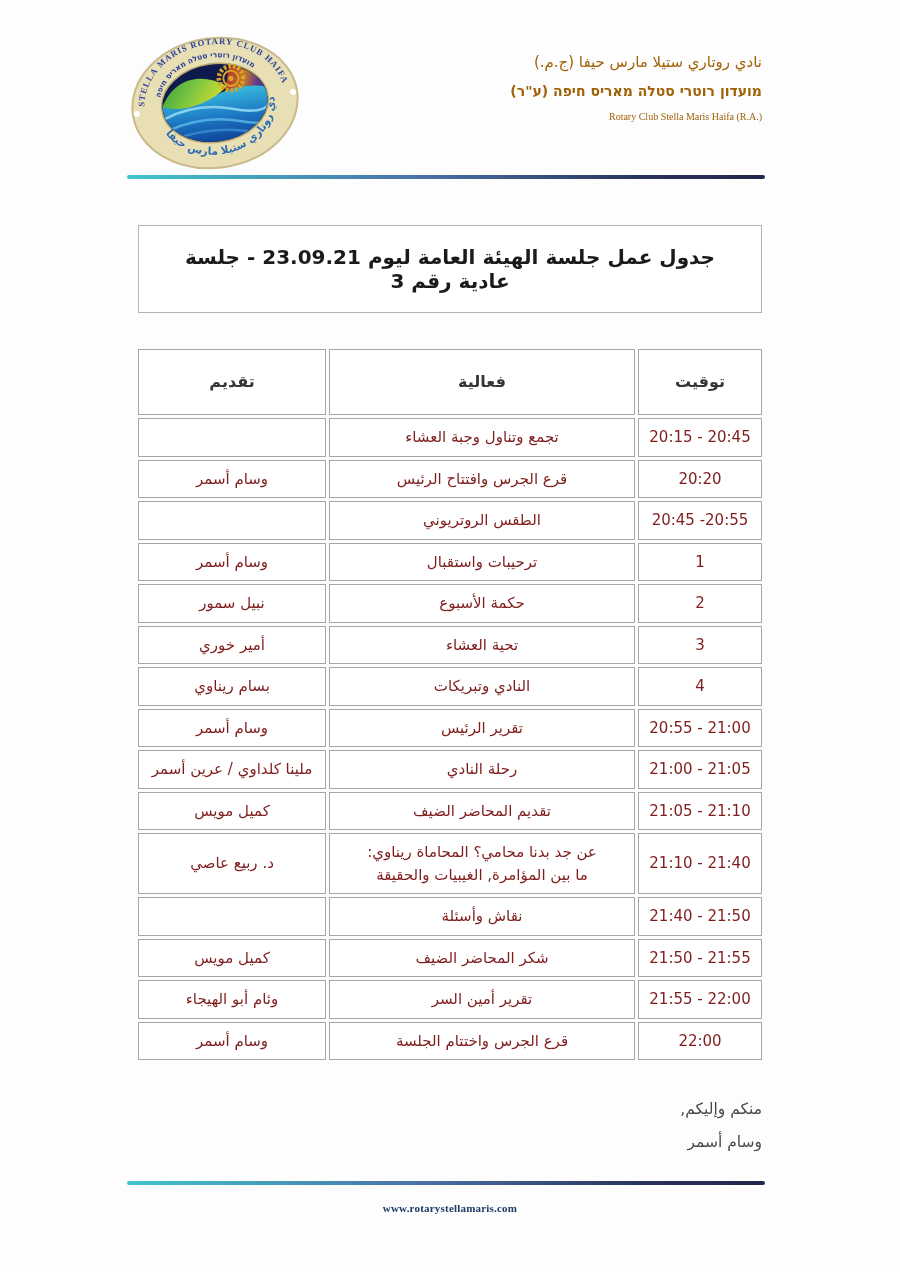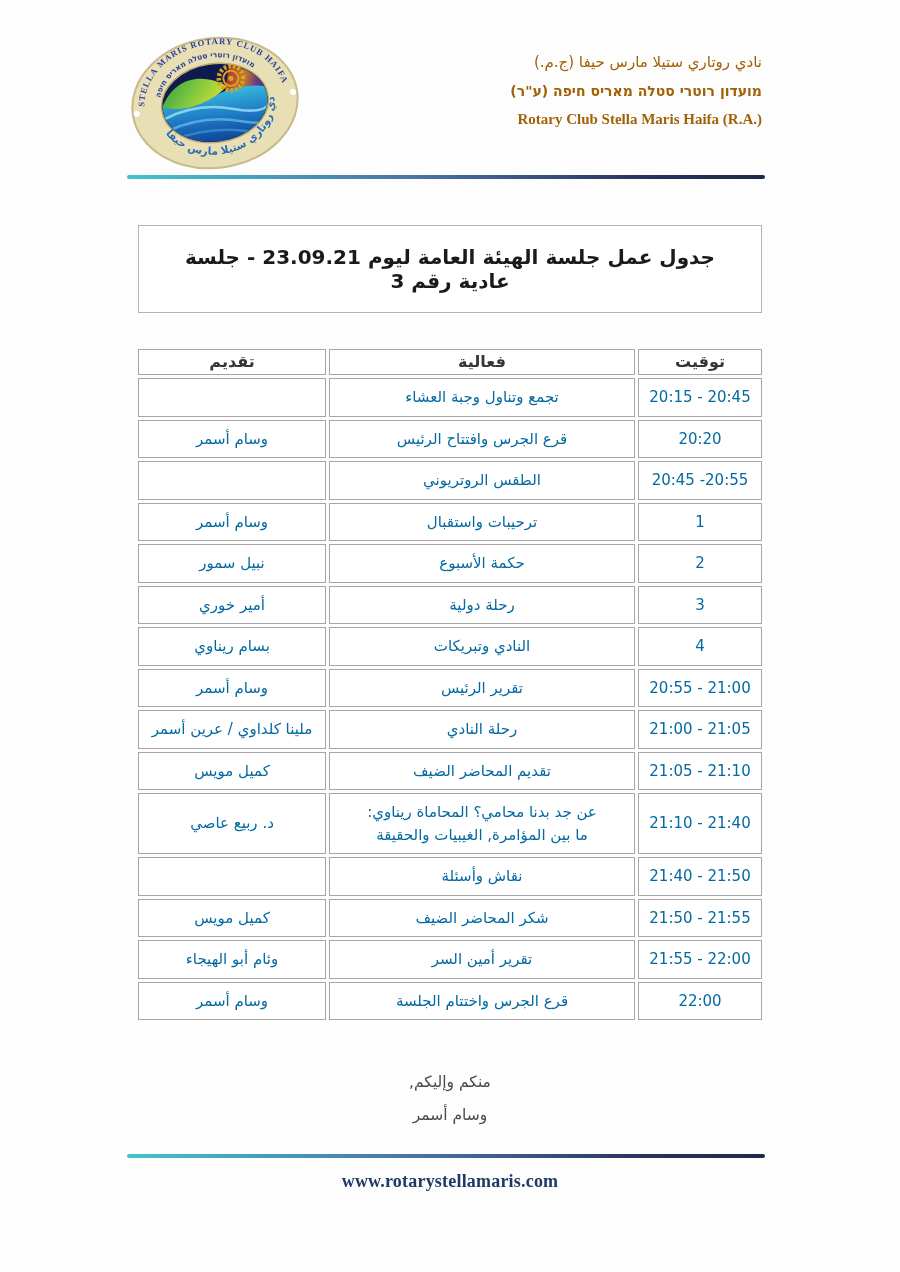--- a/index.html
+++ b/index.html
@@ -14,21 +14,21 @@
   }
   .content { width: 624px; margin: 0 auto; }
 
   
   .header { display: flex; justify-content: space-between; align-items: flex-start; padding-top: 33px; height: 175px; }
   .logo-wrap { margin-left: -8px; }
   .org-block { text-align: right; color: #a16207; padding-top: 20px; }
   .org-line { margin: 0 0 12px 0; }
   .org-ar { font-size: 15px; font-family: "DejaVu Sans", sans-serif; }
   .org-he { font-size: 14px; font-weight: 600; font-family: "DejaVu Sans", sans-serif; }
-  .org-en { font-size: 15px; font-weight: 700; font-family: "Liberation Serif", "DejaVu Serif", serif; }
+  .org-en { font-size: 10px; font-weight: 400; font-family: "Liberation Serif", "DejaVu Serif", serif; }
 
   .divider {
     height: 4px; border-radius: 2px;
     width: calc(100% + 14px); margin-left: -11px;
     background: linear-gradient(90deg, #41c4cb 0%, #4a73a8 45%, #28325a 82%, #20294b 100%);
   }
 
   
   .title-box {
     margin-top: 46px;
@@ -49,39 +49,39 @@
     border-spacing: 3px;
   }
   table.agenda th, table.agenda td {
     border: 1px solid #a6a6a6;
     background: #ffffff;
     text-align: center;
     vertical-align: middle;
   }
   table.agenda th {
     font-size: 16px; font-weight: bold; color: #363636;
-    padding: 0 6px; line-height: 1.5;
+    padding: 20px 6px; line-height: 1.5;
   }
   table.agenda td {
-    font-size: 15px; color: #0369a1;
+    font-size: 15px; color: #7f1d1d;
     padding: 7px 6px; line-height: 1.5;
   }
   td.cell-time { font-size: 13.5px; }
   td.cell-activity { white-space: pre-line; }
 
   
-  .signoff { margin-top: 43px; direction: rtl; text-align: center; color: #4a4a4a; }
+  .signoff { margin-top: 30px; direction: rtl; text-align: right; color: #4a4a4a; }
   .signoff p { margin: 0; font-size: 15.5px; line-height: 33px; }
 
   
   .footer-divider { margin-top: 22px; }
   .footer-lines {
     margin-top: 9px; text-align: center;
     font-family: "Liberation Serif", "DejaVu Serif", serif;
-    font-weight: 600; font-size: 18px; letter-spacing: 0.2px;
+    font-weight: 600; font-size: 11px; letter-spacing: 0.2px;
     color: #1f3a66;
   }
   .footer-lines div { line-height: 28px; }
 </style>
 </head>
 <body>
 
 <div class="page">
   <div class="content">
 
@@ -189,21 +189,21 @@
             <td class="cell-activity">ترحيبات واستقبال</td>
             <td class="cell-presenter">وسام أسمر</td>
           </tr>
           <tr>
             <td class="cell-time"><span dir="ltr">2</span></td>
             <td class="cell-activity">حكمة الأسبوع</td>
             <td class="cell-presenter">نبيل سمور</td>
           </tr>
           <tr>
             <td class="cell-time"><span dir="ltr">3</span></td>
-            <td class="cell-activity">رحلة دولية</td>
+            <td class="cell-activity">تحية العشاء</td>
             <td class="cell-presenter">أمير خوري</td>
           </tr>
           <tr>
             <td class="cell-time"><span dir="ltr">4</span></td>
             <td class="cell-activity">النادي وتبريكات</td>
             <td class="cell-presenter">بسام ريناوي</td>
           </tr>
           <tr>
             <td class="cell-time"><span dir="ltr">20:55 - 21:00</span></td>
             <td class="cell-activity">تقرير الرئيس</td>

